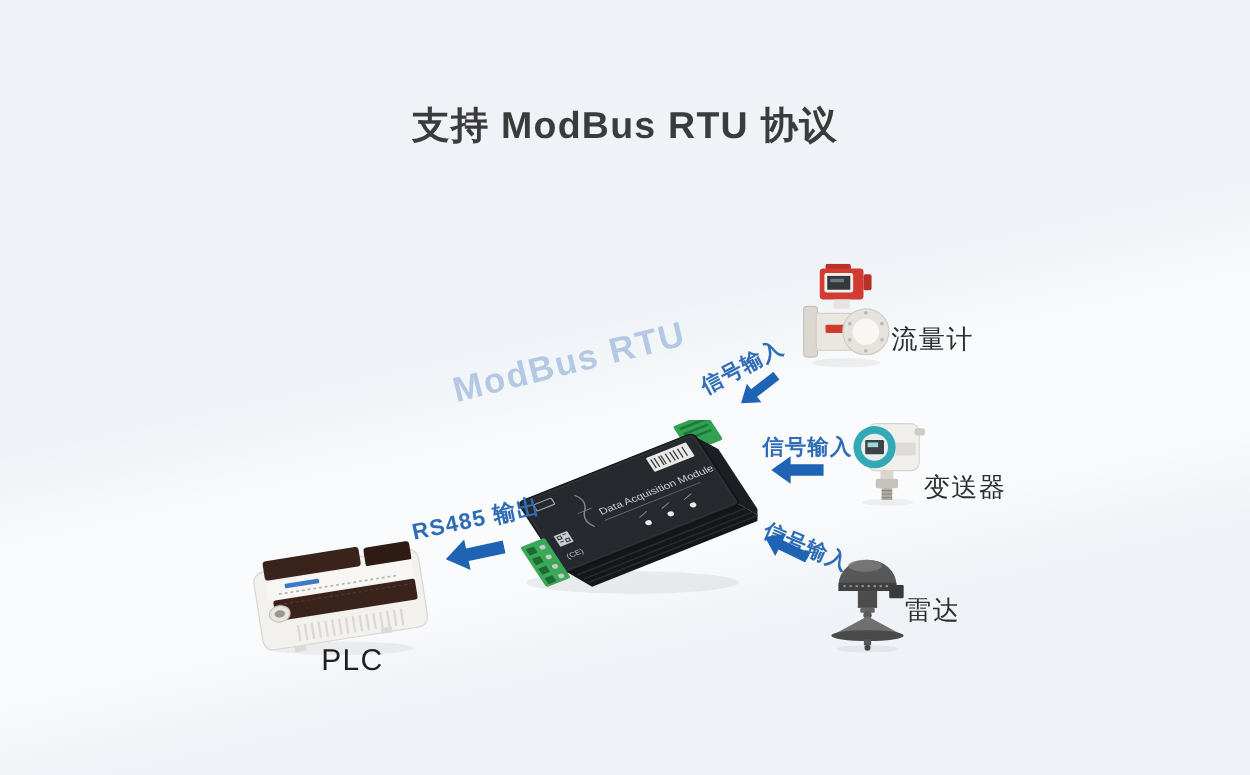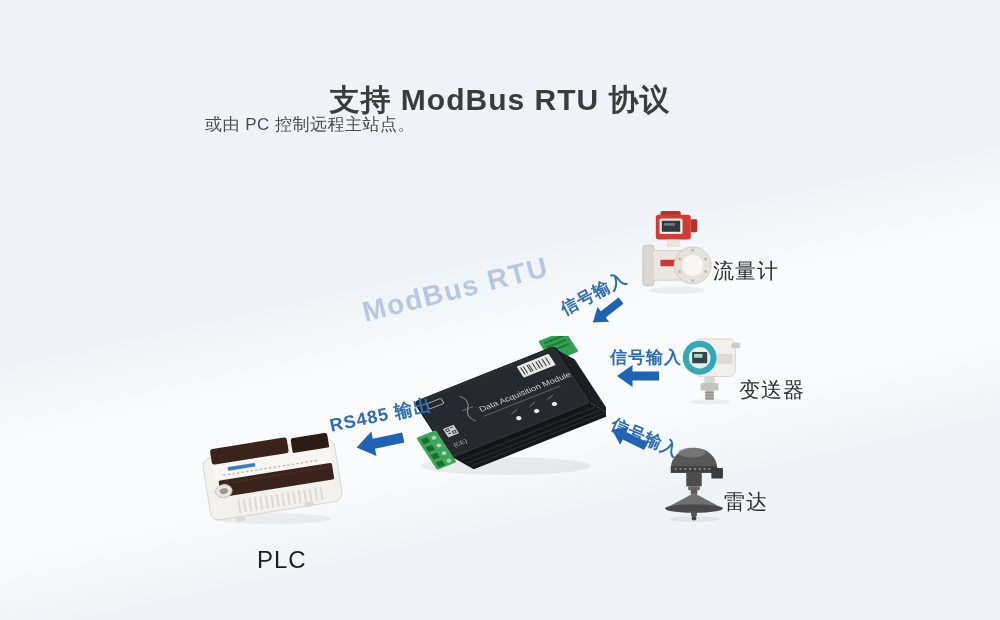--- a/index.html
+++ b/index.html
@@ -51,21 +51,20 @@
 </style>
 </head>
 <body>
 
 <div class="canvas">
 
   <div class="band"></div>
 
   <div class="title">支持 ModBus RTU 协议</div>
   <div class="desc">
-    <div>或由 PC 控制远程主站点。</div>
   </div>
 
   <div class="watermark">ModBus RTU</div>
 
   <svg class="abs" style="left:642px;top:211px;" width="70" height="83" viewBox="0 0 76 90">
     <ellipse cx="38" cy="86" rx="30" ry="4" fill="#000" opacity="0.05"></ellipse>
     <rect x="20" y="0" width="22" height="6" rx="2" fill="#b73229"></rect>
     <rect x="15" y="4" width="38" height="27" rx="3" fill="#d23b31"></rect>
     <rect x="53" y="9" width="7" height="14" rx="1.5" fill="#b7332a"></rect>
     <rect x="19" y="8" width="25" height="17" rx="2" fill="#f2efe9"></rect>
@@ -120,21 +119,21 @@
     <path d="M12 29 h40" stroke="#9a9a9a" stroke-width="1.4" stroke-dasharray="2 3"></path>
     <rect x="50" y="28" width="12" height="11" rx="1" fill="#3a3a3a"></rect>
     <rect x="24" y="33" width="16" height="14" fill="#4c4c4c"></rect>
     <rect x="26" y="47" width="12" height="4" rx="1" fill="#666"></rect>
     <circle cx="32" cy="53" r="3.5" fill="#5a5a5a"></circle>
     <polygon points="32,54 2,70 62,70" fill="#707070"></polygon>
     <ellipse cx="32" cy="70" rx="30" ry="4.5" fill="#4a4a4a"></ellipse>
     <rect x="29" y="73" width="6" height="5" fill="#565656"></rect>
     <circle cx="32" cy="80" r="2.5" fill="#454545"></circle>
   </svg>
-  <div class="device-label" style="left:724px;top:488px;">雷达</div>
+  <div class="device-label" style="left:724px;top:474px;">雷达</div>
 
   <div class="arrow-label" style="left:612px;top:412px;transform:rotate(23deg);">信号输入</div>
   <svg class="abs" style="left:610px;top:427px;transform:rotate(26deg);" width="38" height="22" viewBox="0 0 46 26">
     <path d="M0 13 L17 1 L17 8 L46 8 L46 18 L17 18 L17 25 Z" fill="#1e63b4"></path>
   </svg>
 
   <svg class="abs" style="left:406px;top:336px;" width="200" height="140" viewBox="0 0 200 140">
     <ellipse cx="100" cy="130" rx="85" ry="9" fill="#000" opacity="0.06"></ellipse>
     <g transform="translate(8,66) scale(1,0.78) rotate(-27)">
 
@@ -200,15 +199,15 @@
       <path d="M26 54 h116" stroke="#59392c" stroke-width="1" stroke-dasharray="3 2"></path>
       <ellipse cx="26" cy="62" rx="9" ry="7" fill="#e8e6e1" stroke="#c6c3bc" stroke-width="1"></ellipse>
       <ellipse cx="26" cy="62" rx="4.5" ry="3.2" fill="#9a9790"></ellipse>
       <g stroke="#dad8d3" stroke-width="2">
         <path d="M40 74 v14 M46 74 v14 M52 74 v14 M58 74 v14 M64 74 v14 M70 74 v14 M76 74 v14 M82 74 v14 M88 74 v14 M94 74 v14 M100 74 v14 M106 74 v14 M112 74 v14 M118 74 v14 M124 74 v14 M130 74 v14"></path>
       </g>
       <rect x="34" y="92" width="10" height="5" rx="1" fill="#dcdad5"></rect>
       <rect x="110" y="88" width="10" height="5" rx="1" fill="#dcdad5"></rect>
     </g>
   </svg>
-  <div class="device-label" style="left:257px;top:515px;font-size:24px;color:#1f1f1f;margin-top:31px;">PLC</div>
+  <div class="device-label" style="left:257px;top:515px;font-size:24px;color:#1f1f1f;">PLC</div>
 
 </div>
 
 </body></html>

